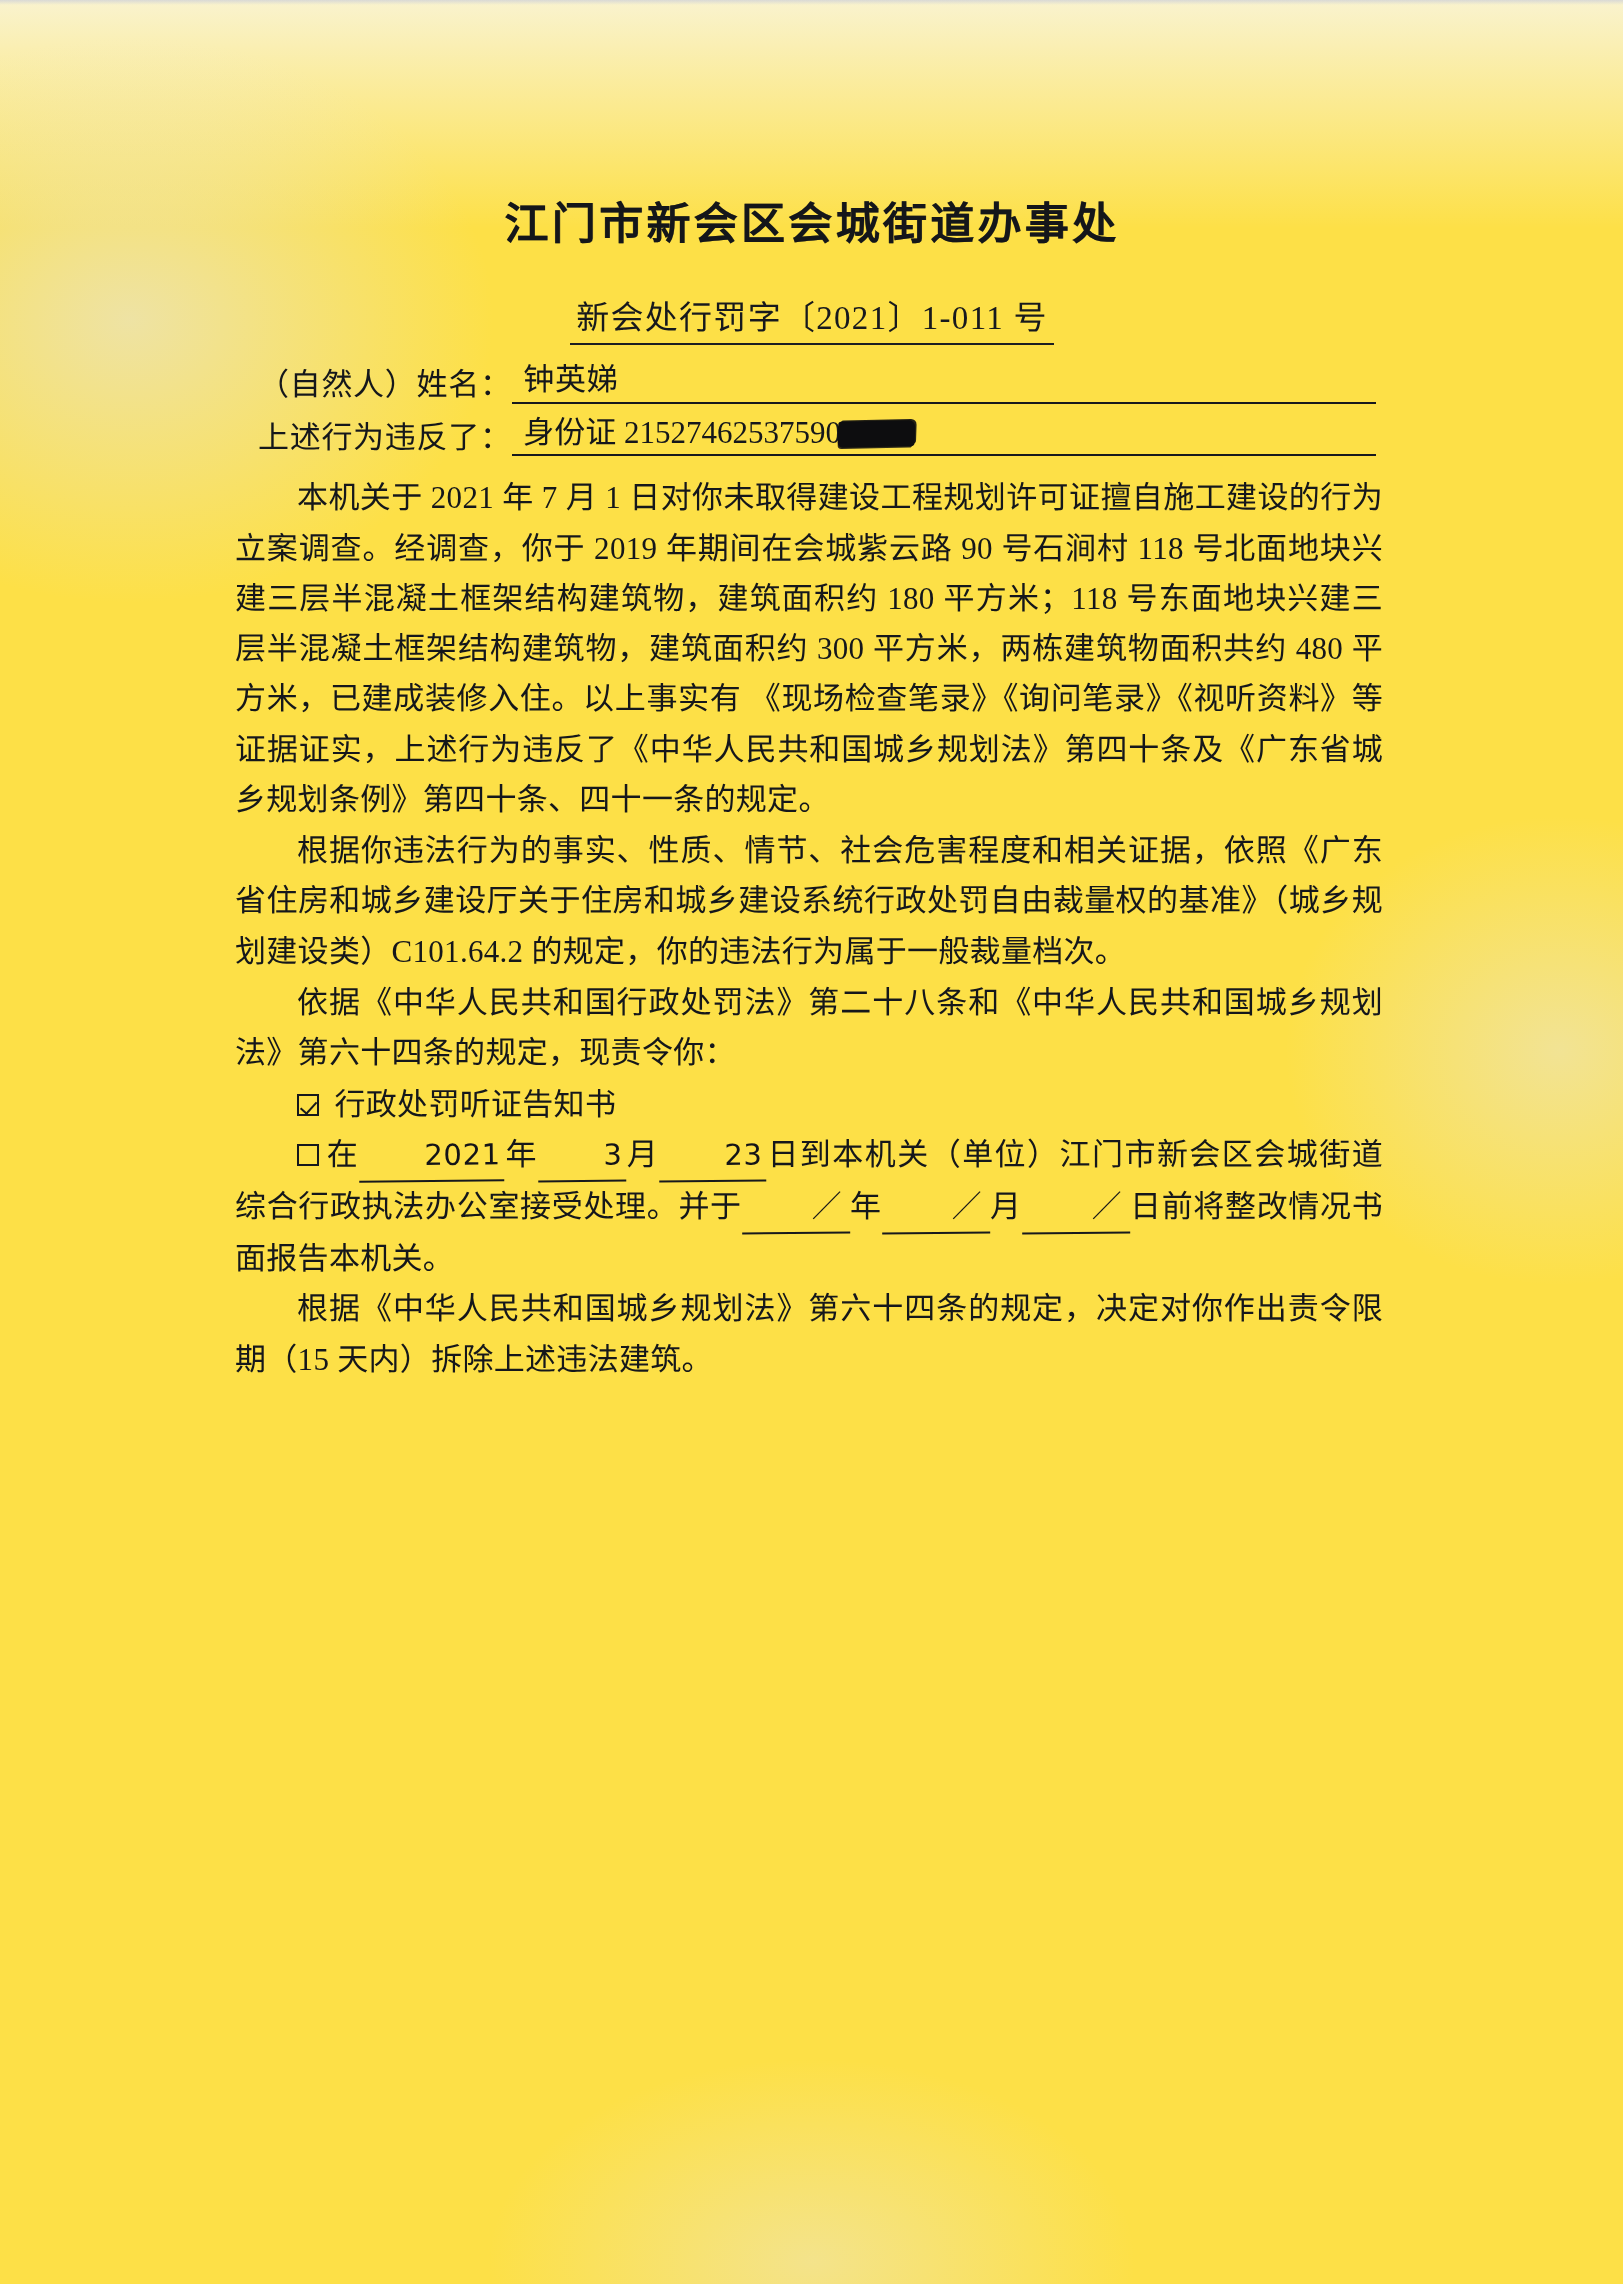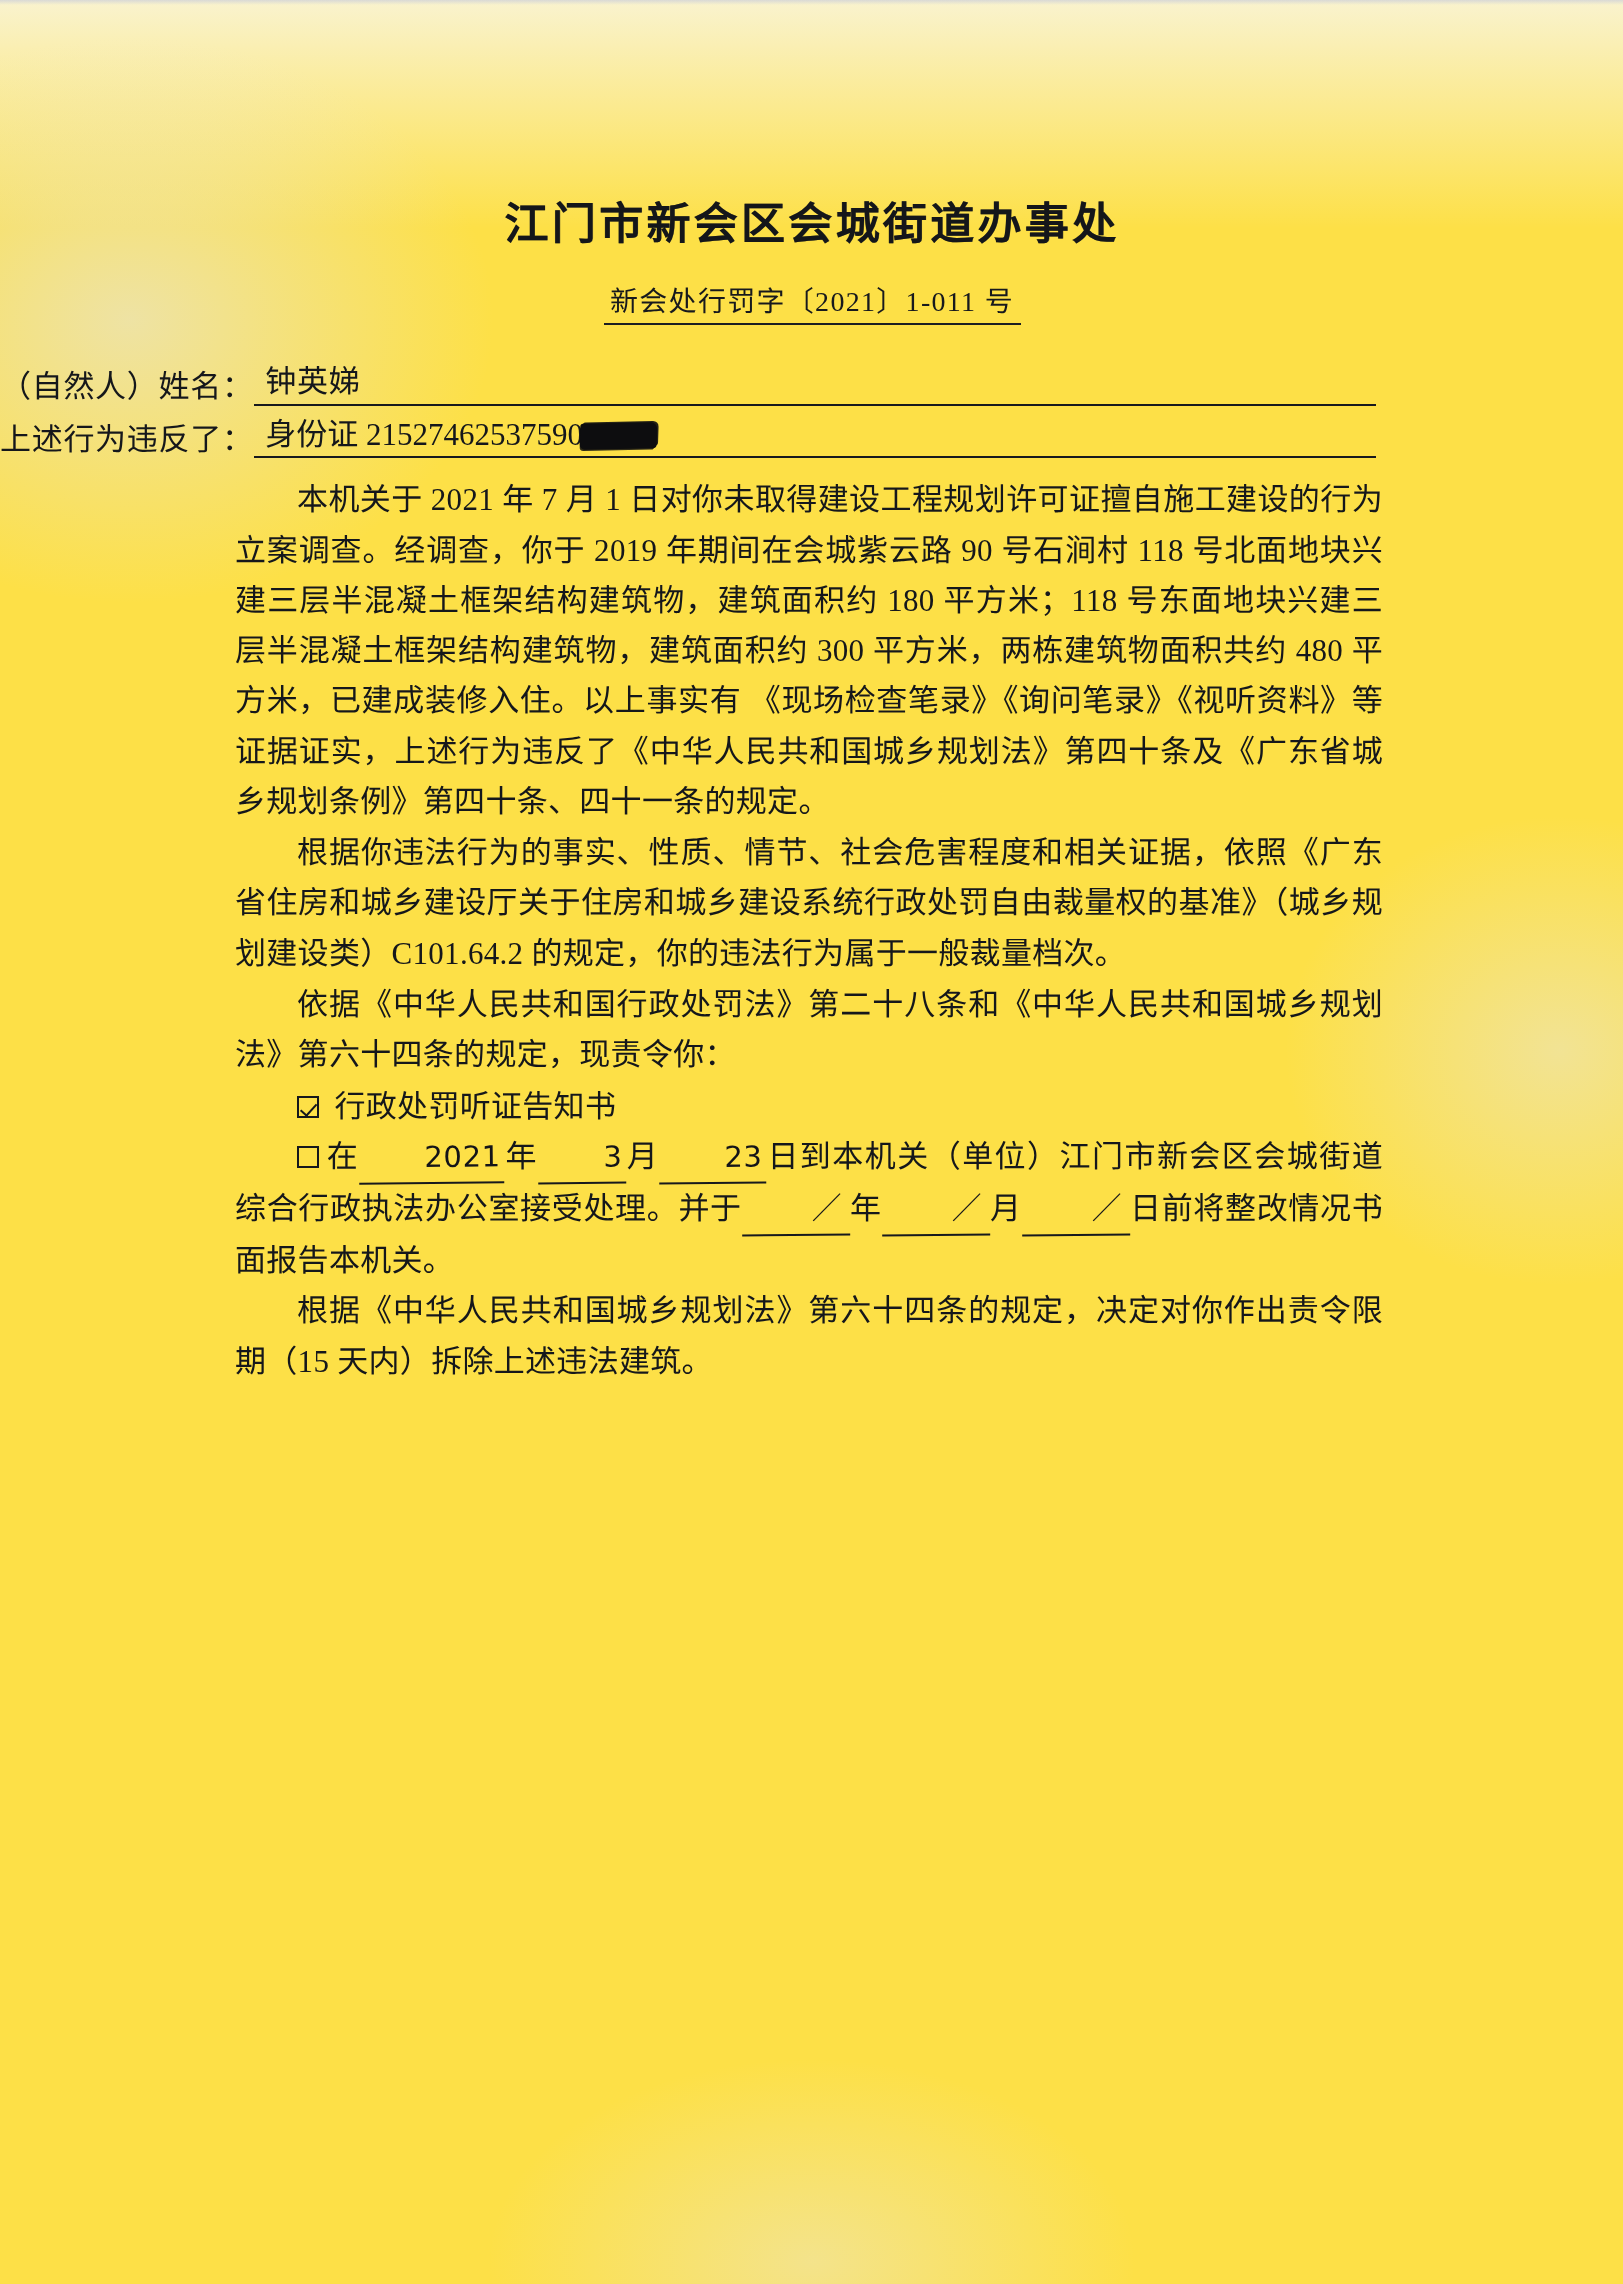--- a/index.html
+++ b/index.html
@@ -55,30 +55,32 @@
     color: #14161a;
     line-height: 1.28;
     text-shadow: 0.3px 0 0 rgba(20,22,26,0.45), -0.3px 0 0 rgba(20,22,26,0.25);
   }
   .doc-number-wrap {
     margin-top: 27px;
     text-align: center;
   }
   .doc-number {
     display: inline-block;
-    font-size: 28px;
+    font-size: 33px;
     letter-spacing: 1.3px;
     color: #17191d;
     border-bottom: 2px solid #1c1e22;
     padding: 0 6.5px 3.9px 6.5px;
+    margin-top: 12px;
   }
 
   
   .fields {
-    margin-top: 38px;
+    margin-top: 16px;
+    padding-left: 258px;
     padding-right: 248px;
   }
   .field-row {
     display: flex;
     align-items: flex-end;
     font-size: 31px;
     color: #15171b;
     margin-bottom: 10.4px;
     letter-spacing: 0.7px;
   }

